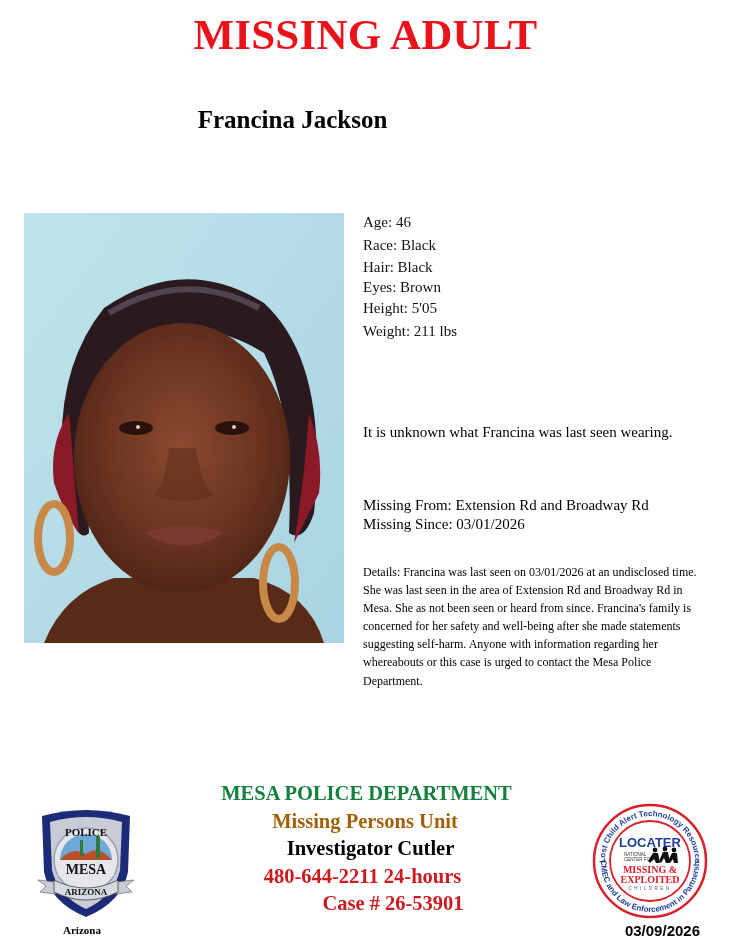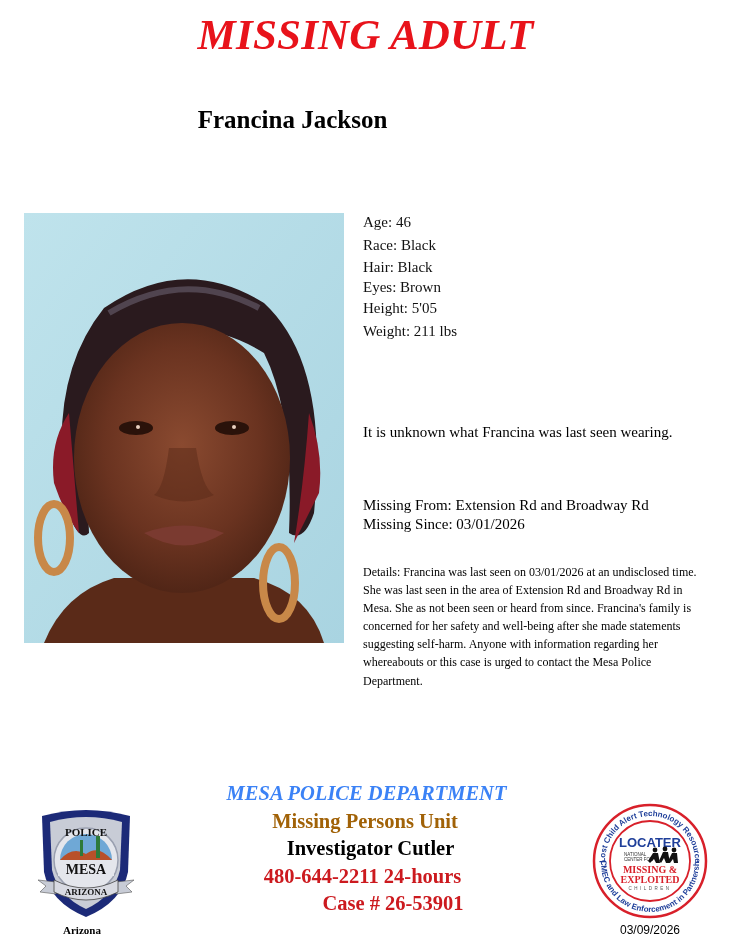--- a/index.html
+++ b/index.html
@@ -2,21 +2,21 @@
 <html><head>
 <meta charset="utf-8">
 <style>
   * { box-sizing: border-box; margin: 0; padding: 0; }
   html, body { width: 731px; height: 946px; background: #ffffff; overflow: hidden; }
   body { position: relative; font-family: "Liberation Serif", "DejaVu Serif", serif; color: #000; }
 
   .title {
     position: absolute; left: 0; width: 731px; top: 12px;
     text-align: center; font-weight: bold; font-size: 43px; line-height: 46px;
-    color: #e8131b; letter-spacing: 0.2px; font-style: italic;
+    color: #e8131b; letter-spacing: 0.2px;
   }
   .person-name {
     position: absolute; left: 0; width: 589px; top: 105px;
     text-align: center; font-weight: bold; font-size: 25px; line-height: 30px;
     padding-left: 0; color: #000;
   }
   .person-name span { display: inline-block; margin-left: -4px; }
 
   .photo {
     position: absolute; left: 24px; top: 213px; width: 320px; height: 430px;
@@ -30,35 +30,35 @@
   }
   .attr { height: 23px; line-height: 23px; white-space: nowrap; }
   .attr.tight { height: 20px; line-height: 20px; }
 
   .wearing { position: absolute; left: 363px; top: 423px; width: 345px; font-size: 15px; line-height: 18px; }
   .missing-from { position: absolute; left: 363px; top: 496px; width: 345px; font-size: 15px; line-height: 19px; }
   .missing-since { position: absolute; left: 363px; top: 515px; width: 345px; font-size: 15px; line-height: 19px; }
   .details { position: absolute; left: 363px; top: 563px; width: 345px; font-size: 12px; line-height: 18.1px; }
 
   .footer-text { position: absolute; left: 0; width: 731px; text-align: center; font-weight: bold; }
-  .dept { top: 781px; font-size: 20.5px; line-height: 24px; color: #3b82f6; padding-left: 2px; font-style: italic; }
+  .dept { top: 781px; font-size: 20.5px; line-height: 24px; color: #15803d; padding-left: 2px; }
   .unit { top: 809px; font-size: 20.5px; line-height: 24px; color: #a16207; }
   .unit span { display: inline-block; margin-left: -1px; }
   .investigator { top: 836px; font-size: 20.5px; line-height: 24px; color: #000; }
   .investigator span { display: inline-block; margin-left: 10px; }
   .phone { top: 864px; font-size: 20.5px; line-height: 24px; color: #cc1a1f; }
   .phone span { display: inline-block; margin-left: -6px; }
   .case { top: 891px; font-size: 20.5px; line-height: 24px; color: #cc1a1f; }
   .case span { display: inline-block; margin-left: 55px; text-align: center; }
 
   .badge-logo { position: absolute; left: 32px; top: 802px; width: 108px; height: 117px; }
   .badge-caption { position: absolute; left: 36px; width: 92px; top: 924px; text-align: center; font-weight: bold; font-size: 11px; line-height: 13px; }
 
   .locater-logo { position: absolute; left: 587px; top: 803px; width: 127px; height: 117px; }
-  .date-caption { position: absolute; left: 600px; width: 100px; top: 924px; text-align: center; font-weight: normal; font-size: 12px; line-height: 13px; font-family: "Liberation Sans", "DejaVu Sans", sans-serif; }
+  .date-caption { position: absolute; left: 600px; width: 100px; top: 924px; text-align: right; font-weight: bold; font-size: 15px; line-height: 13px; font-family: "Liberation Sans", "DejaVu Sans", sans-serif; }
 </style>
 </head>
 <body>
 
 <div class="title">MISSING ADULT</div>
 <div class="person-name"><span>Francina Jackson</span></div>
 
 <div class="photo" role="img" aria-label="Photo of Francina Jackson">
   <svg width="320" height="430" viewBox="0 0 320 430" xmlns="http://www.w3.org/2000/svg">
     <defs>

